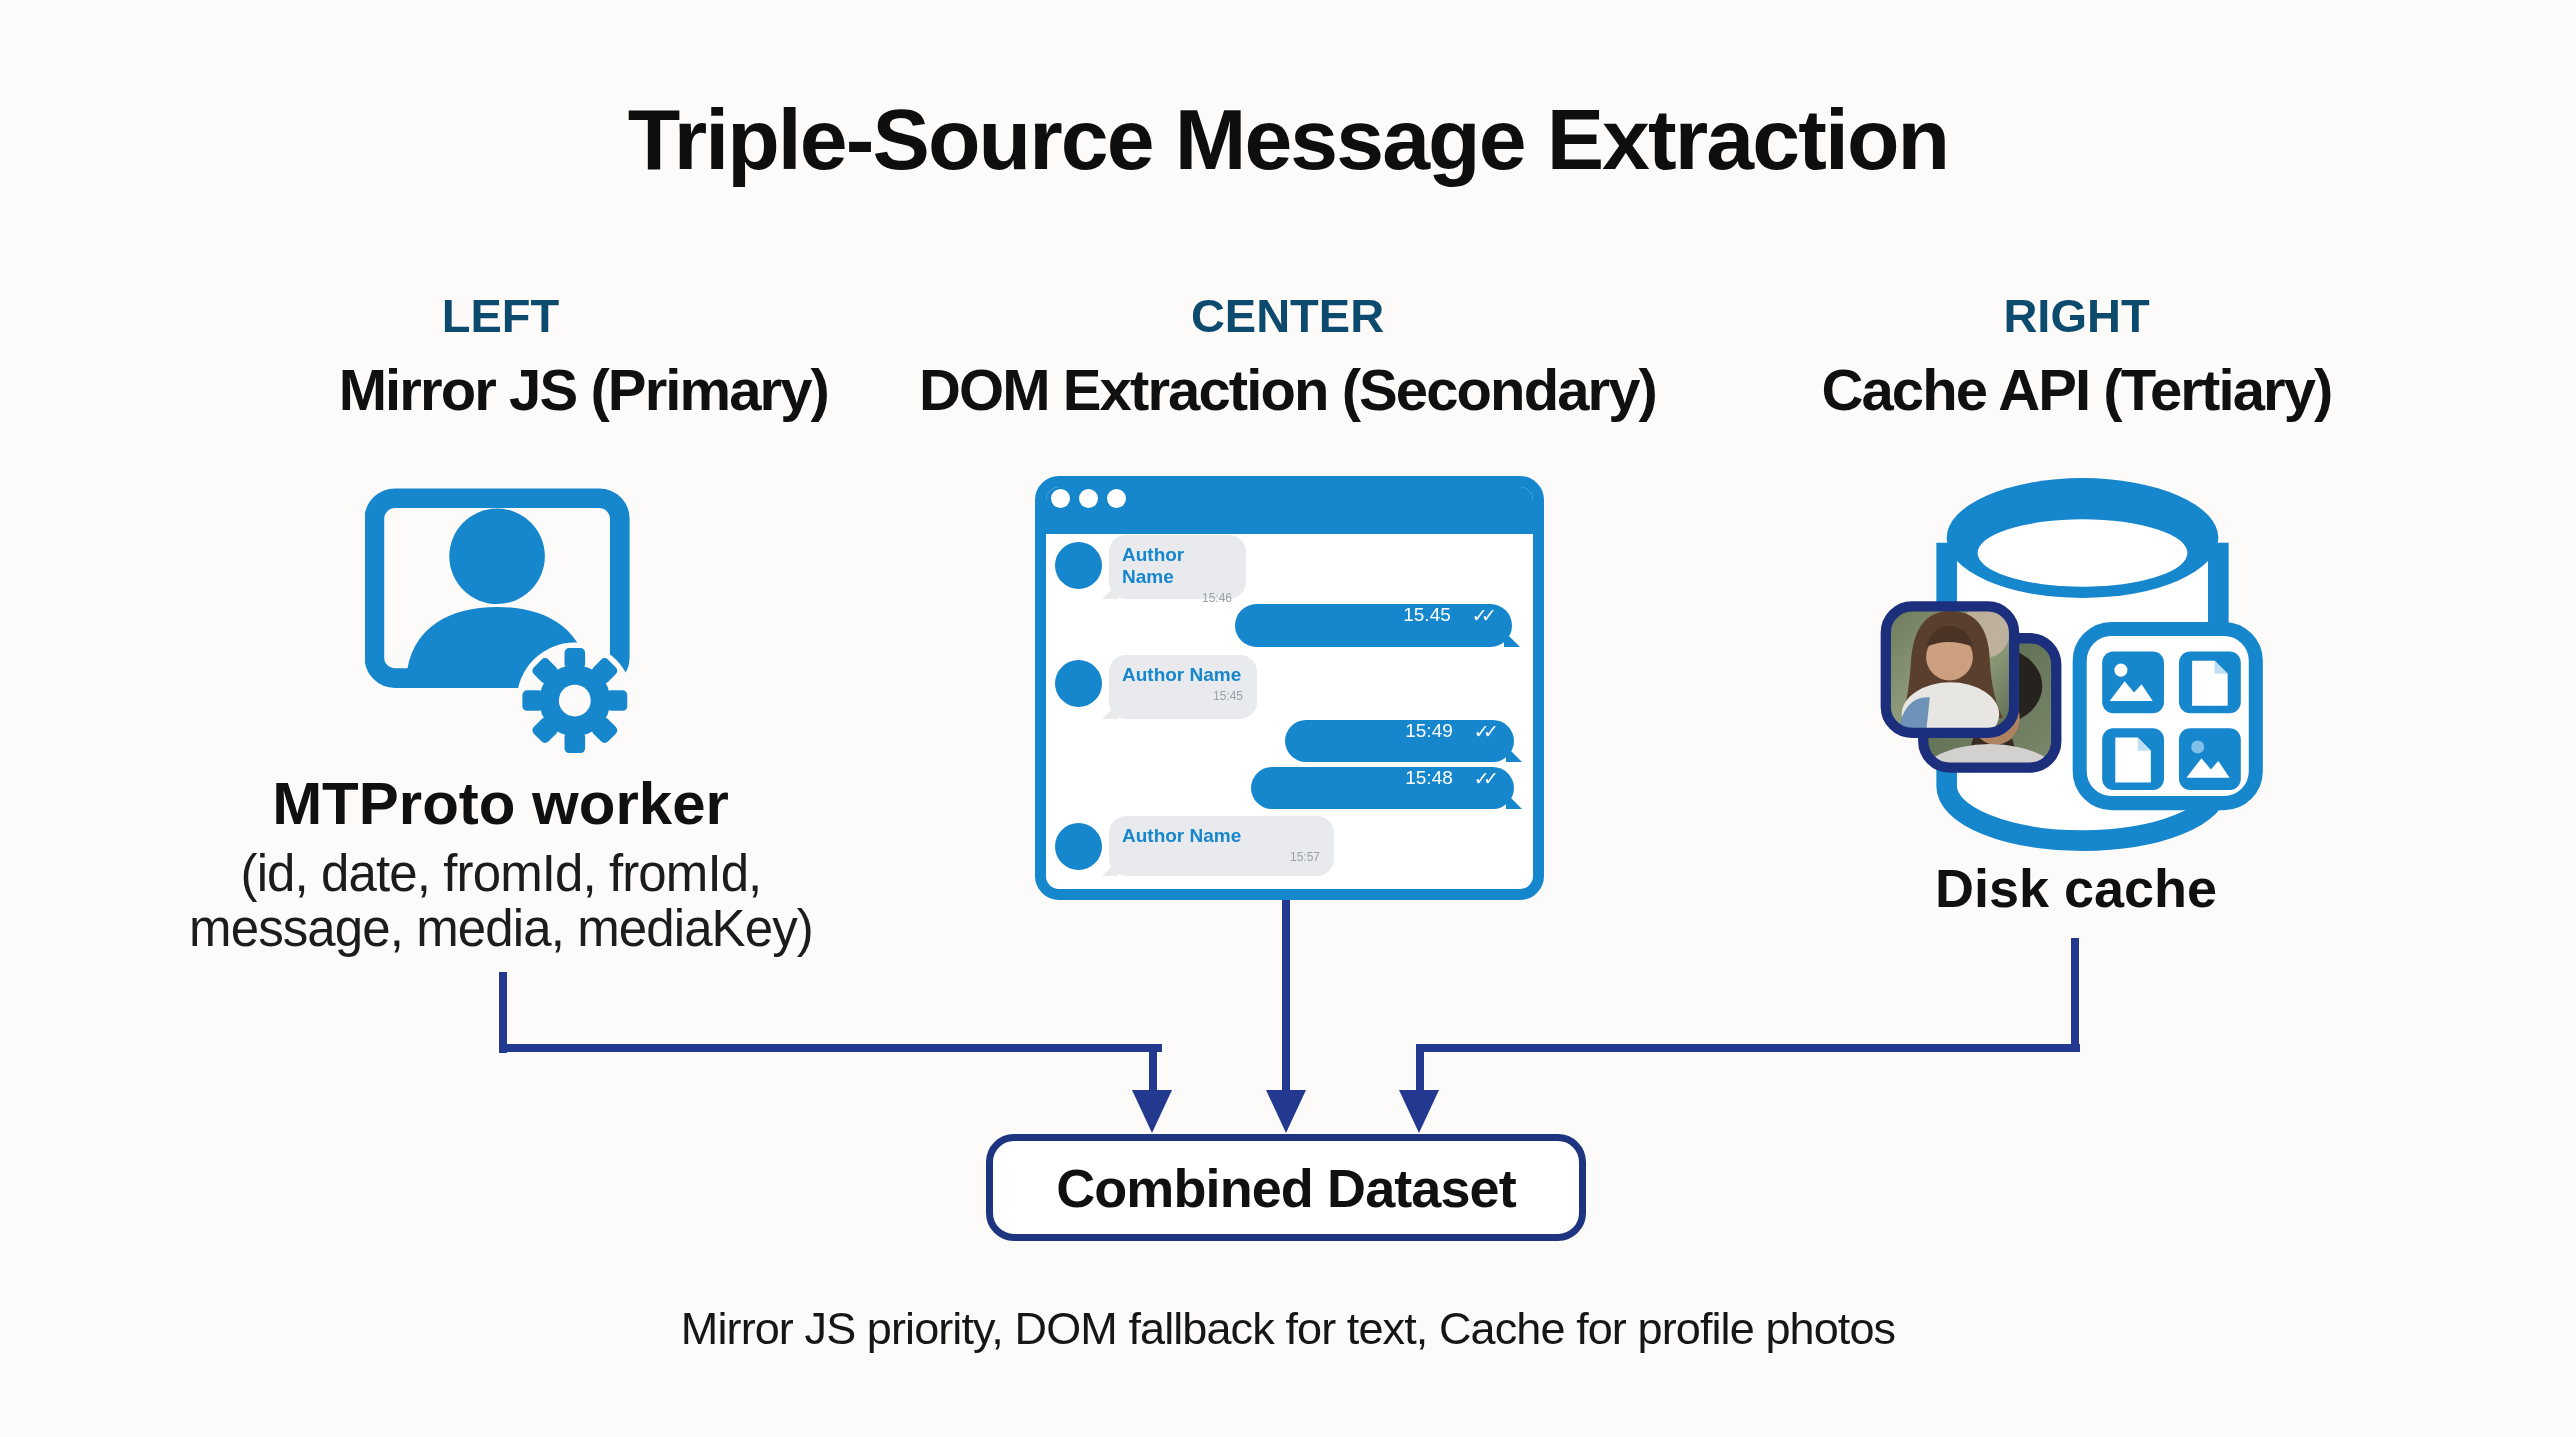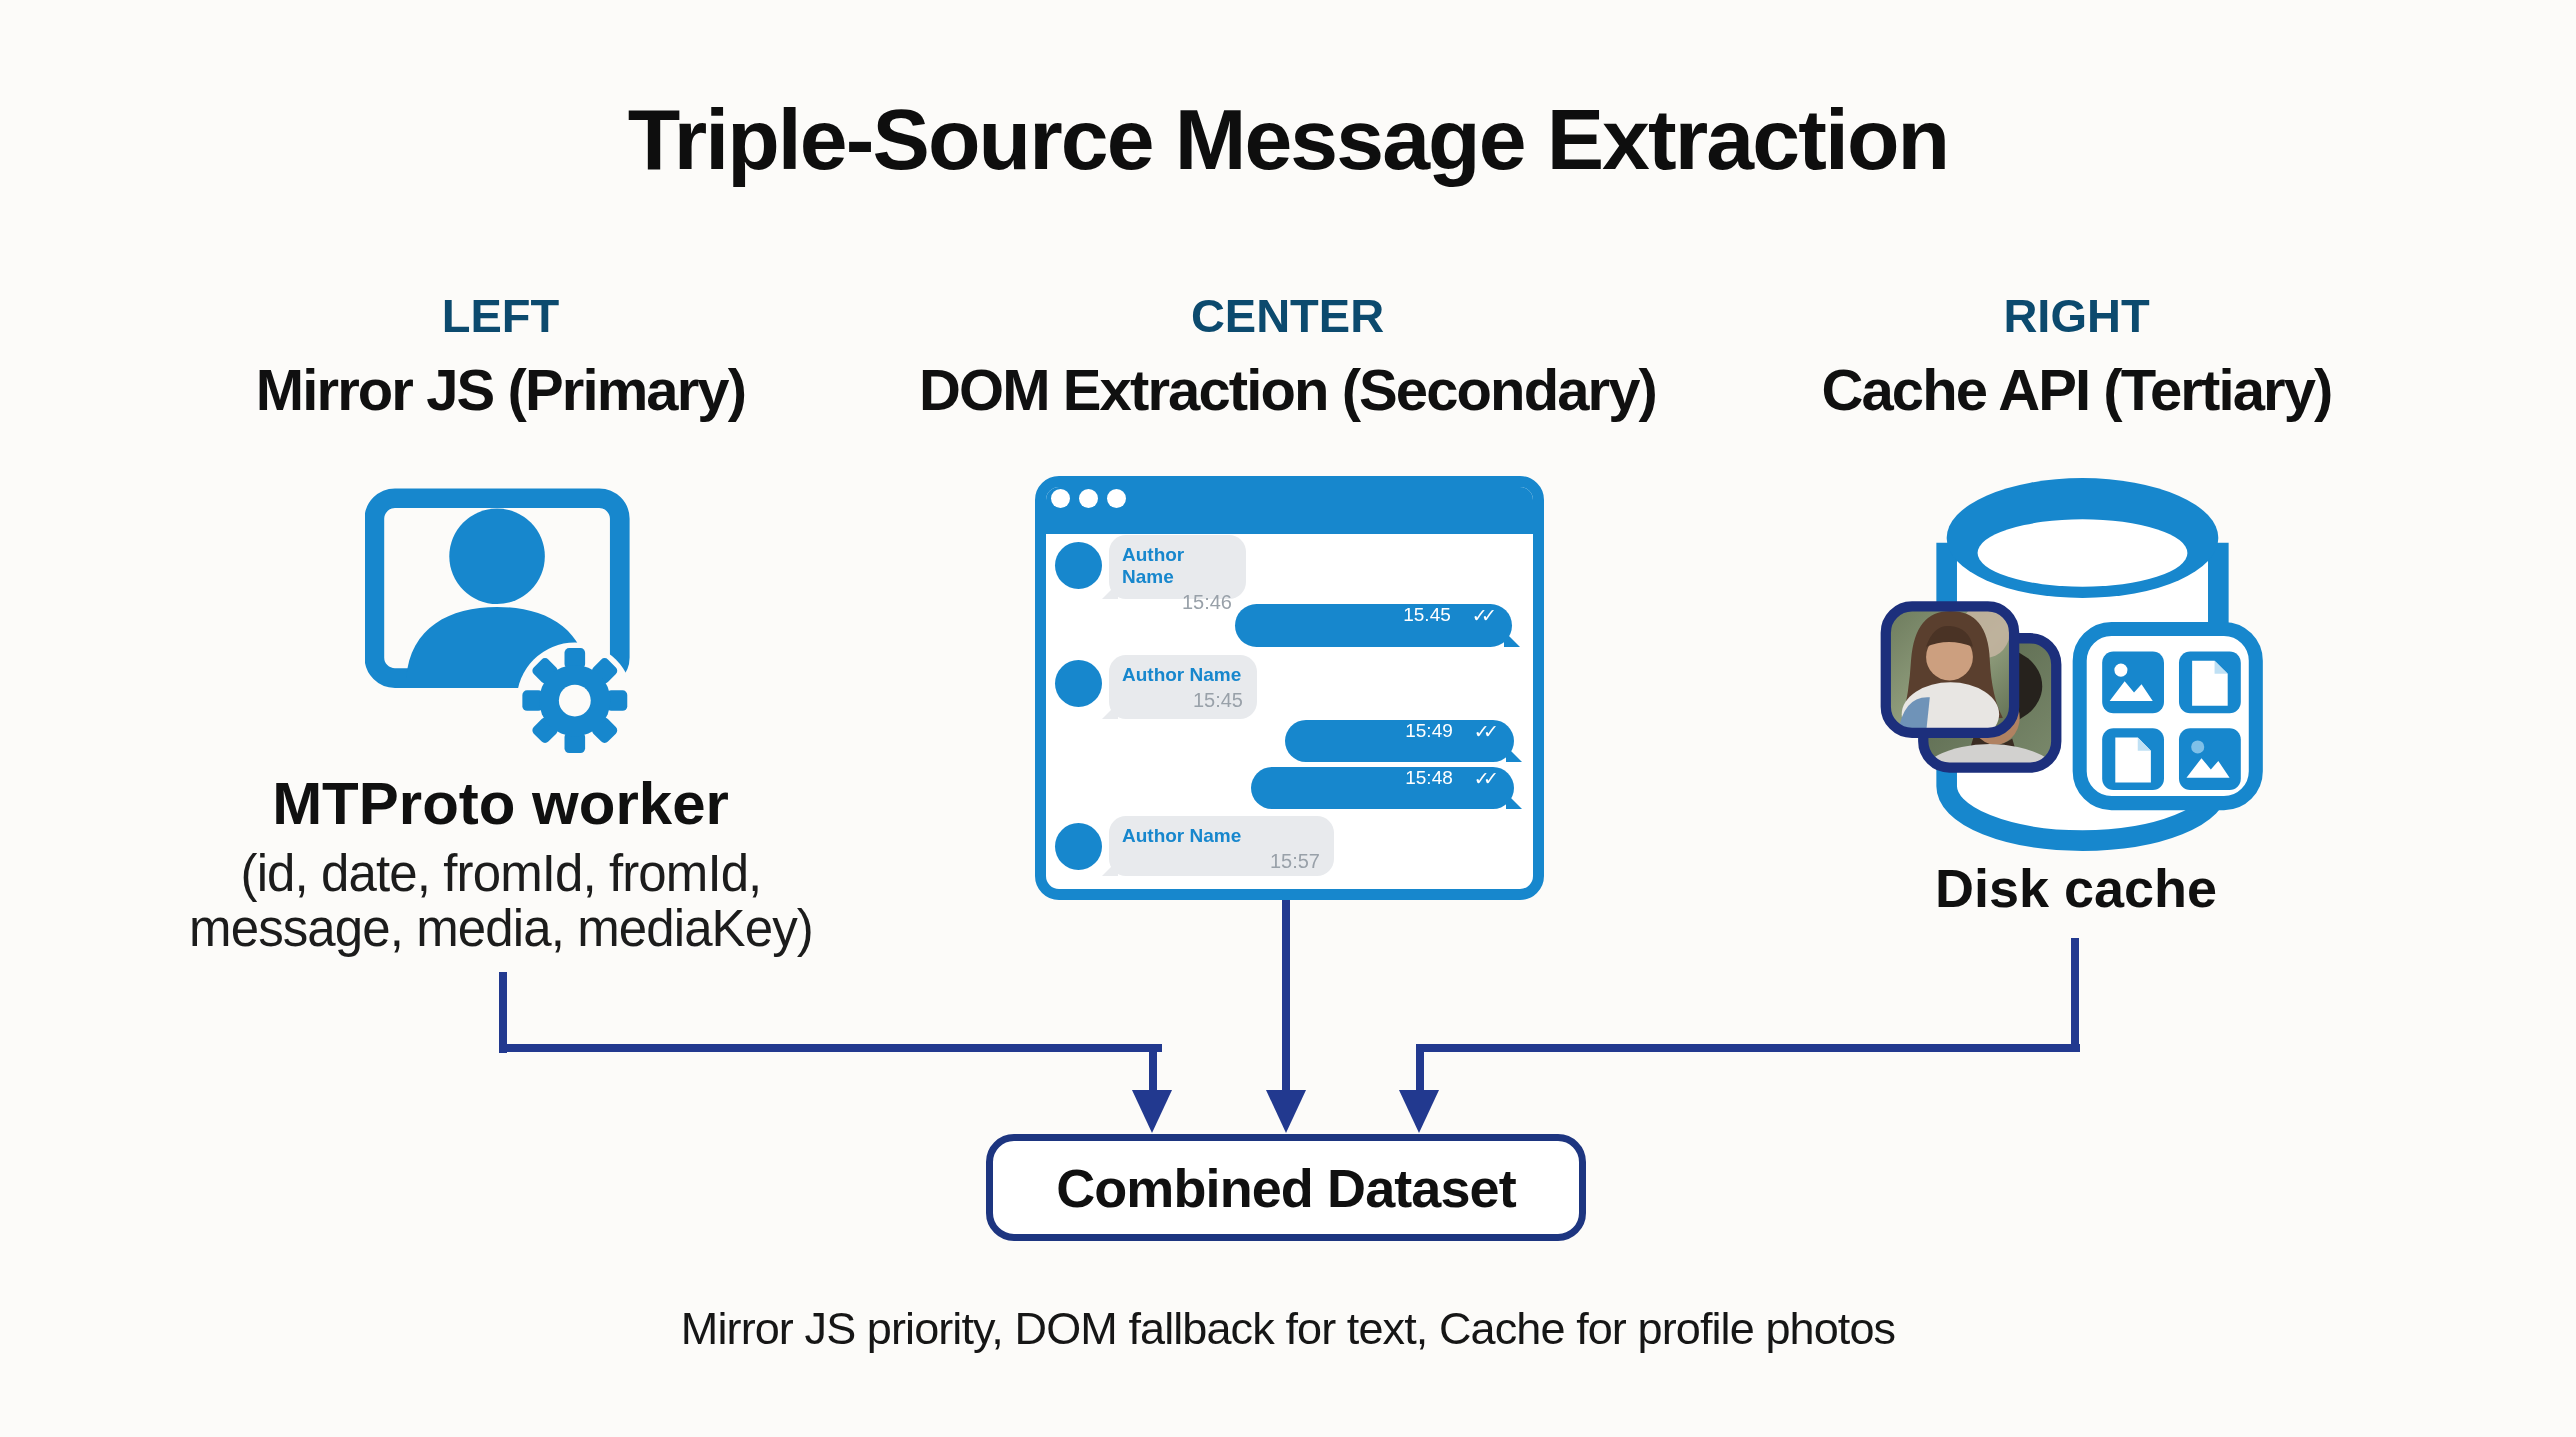--- a/index.html
+++ b/index.html
@@ -17,21 +17,21 @@
   
   .chat-window{left:1035px;top:476px;width:509px;height:424px;background:#fff;
                border:11.2px solid #1787cd;border-radius:24px;box-sizing:border-box;overflow:hidden;}
   .chat-header{position:absolute;left:-11.2px;top:-11.2px;width:509px;height:58px;background:#1787cd;}
   .dot{position:absolute;width:19px;height:19px;border-radius:50%;background:#fff;top:13px;}
   .avatar{position:absolute;width:47px;height:47px;border-radius:50%;background:#1787cd;}
   .bubble-in{position:absolute;background:#e8eaed;border-radius:17px;}
   .bubble-in::after{content:"";position:absolute;left:-7.5px;bottom:0;width:0;height:0;
       border:8.4px solid transparent;border-bottom-color:#e8eaed;border-right-color:#e8eaed;}
   .bubble-in .author{padding:9.4px 13px 0;font-size:19px;font-weight:bold;color:#1787cd;}
-  .bubble-in .time{padding:2.8px 14px 0;font-size:20px;color:#99a1a9;text-align:right;}
+  .bubble-in .time{padding:2.8px 14px 0;font-size:12px;color:#99a1a9;text-align:right;}
   .bubble-out{position:absolute;background:#1787cd;border-radius:21.5px;color:#fff;
       font-size:19px;text-align:right;}
   .bubble-out::after{content:"";position:absolute;right:-7.5px;bottom:0;width:0;height:0;
       border:8.4px solid transparent;border-bottom-color:#1787cd;border-left-color:#1787cd;}
   .bubble-out .t{position:absolute;right:15px;top:0;bottom:0;display:flex;align-items:flex-start;gap:21px;}
   .ticks{letter-spacing:-6.6px;padding-right:6.6px;}
 
   
   .nline{position:absolute;background:#22398f;}
   .arrowhead{position:absolute;width:0;height:0;border-left:20.6px solid transparent;
@@ -43,21 +43,21 @@
       font-size:54px;font-weight:bold;color:#101010;letter-spacing:-0.9px;}
 </style>
 </head>
 <body>
 
 <div class="canvas">
 
   <div class="abs center-text title">Triple-Source Message Extraction</div>
 
   <div class="abs center-text pos-label" style="left:173px;width:655px;top:288px;">LEFT</div>
-  <div class="abs center-text sub-label" style="left:173px;width:655px;top:356px;">Mirror JS (Primary)</div>
+  <div class="abs center-text sub-label" style="left:173px;width:655px;top:356px;text-align:right;">Mirror JS (Primary)</div>
 
   <div class="abs center-text pos-label" style="left:913px;width:749px;top:288px;">CENTER</div>
   <div class="abs center-text sub-label" style="left:913px;width:749px;top:356px;">DOM Extraction (Secondary)</div>
 
   <div class="abs center-text pos-label" style="left:1749px;width:655px;top:288px;">RIGHT</div>
   <div class="abs center-text sub-label" style="left:1749px;width:655px;top:356px;">Cache API (Tertiary)</div>
 
   <svg class="abs" style="left:365px;top:487px;" width="281" height="281" viewBox="0 0 300 300">
     <rect x="10" y="12" width="262" height="192" rx="22" fill="none" stroke="#1787cd" stroke-width="21"></rect>
     <circle cx="141" cy="74" r="51" fill="#1787cd"></circle>

